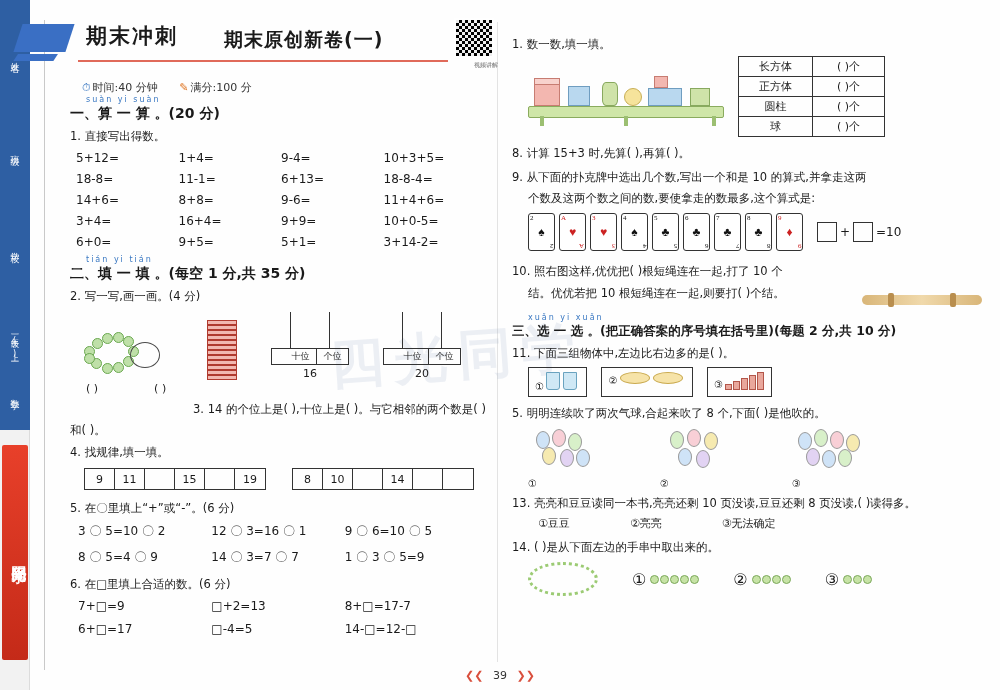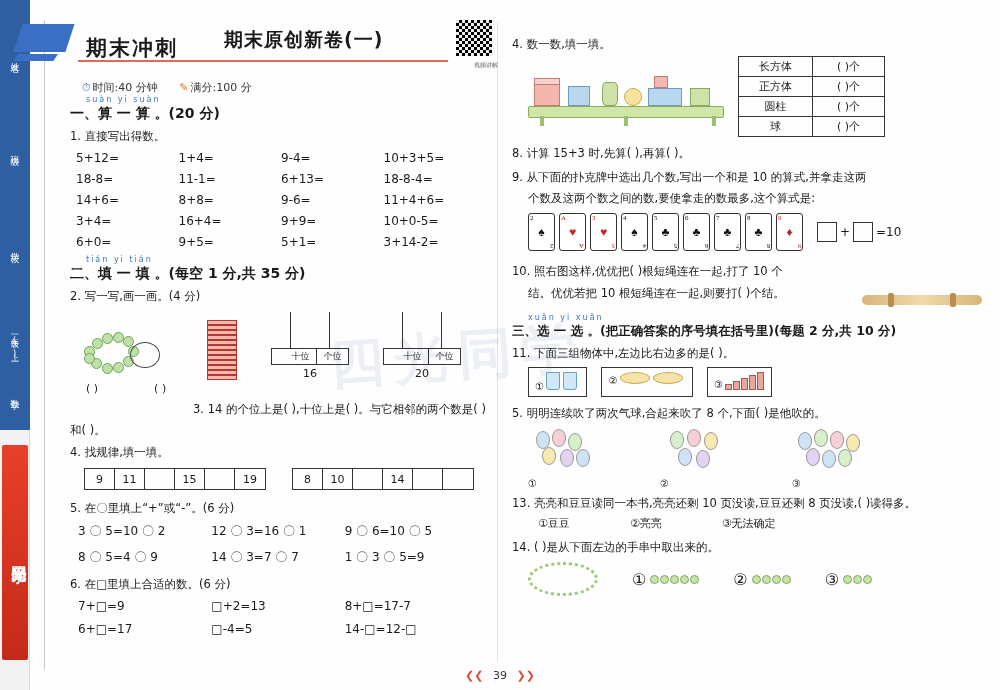--- a/index.html
+++ b/index.html
@@ -65,21 +65,21 @@
     position:absolute; left:-38px; top:2px;
     width:52px; height:28px;
     background:#3a6fc4;
     transform:skewX(-18deg);
   }
   .hdr-tab:after{
     content:""; position:absolute; left:4px; top:30px;
     width:40px; height:7px; background:#3a6fc4; transform:skewX(-18deg);
   }
   .hdr-title1 {
-    position:absolute; left:30px; top:12px;
+    position:absolute; left:30px; top:0;
     font-size:21px; font-weight:bold; letter-spacing:2px;
     font-family:"DejaVu Sans", sans-serif;
   }
   .hdr-title2 {
     position:absolute; left:168px; top:5px;
     font-size:19px; font-weight:bold; letter-spacing:1px;
     font-family:"DejaVu Sans", sans-serif;
   }
   .hdr-rule { position:absolute; left:22px; top:38px; width:370px; height:2px; background:#e06a5a; }
   .qr {
@@ -363,21 +363,21 @@
       <span>□+2=13</span>
       <span>8+□=17-7</span>
       <span>6+□=17</span>
       <span>□-4=5</span>
       <span>14-□=12-□</span>
     </div>
   </div>
 
   <div class="col-right">
 
-    <div class="qline r">4. 数一数,填一填。</div>
+    <div class="qline r">1. 数一数,填一填。</div>
 
     <div style="display:flex; align-items:flex-start; gap:10px;">
       <div class="belt">
         <div class="belt-base"></div>
         <div class="belt-leg" style="left:12px;"></div>
         <div class="belt-leg" style="left:96px;"></div>
         <div class="belt-leg" style="right:12px;"></div>
 
         <div style="position:absolute;left:6px;bottom:20px;width:26px;height:22px;background:#f3b7b0;border:1px solid #c77c72;"></div>
         <div style="position:absolute;left:6px;bottom:41px;width:26px;height:7px;background:#f8d2cd;border:1px solid #c77c72;"></div>

